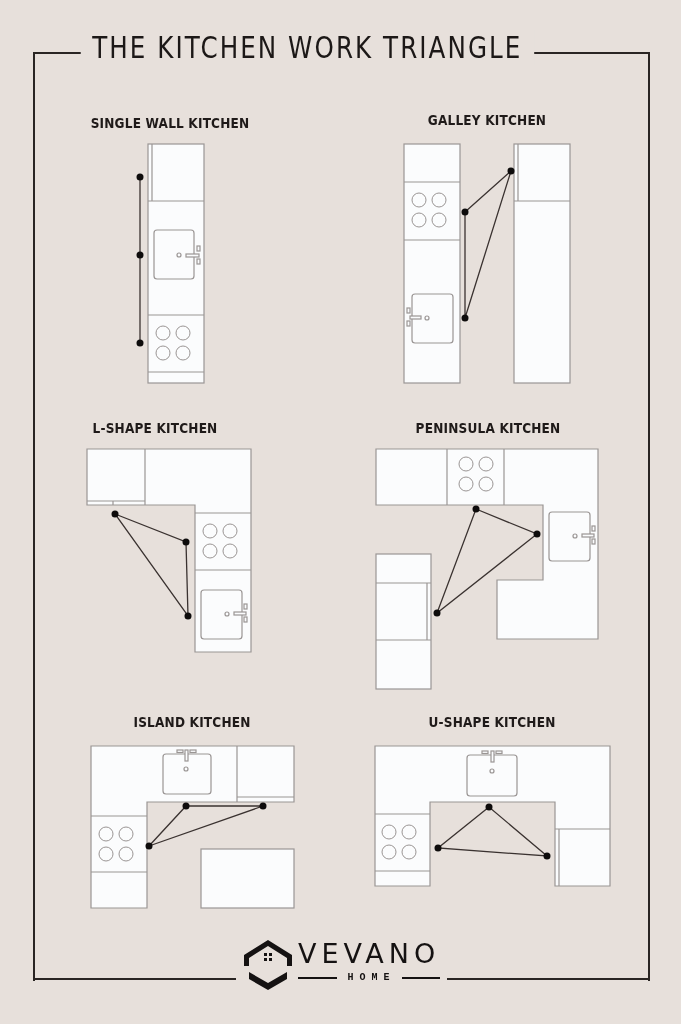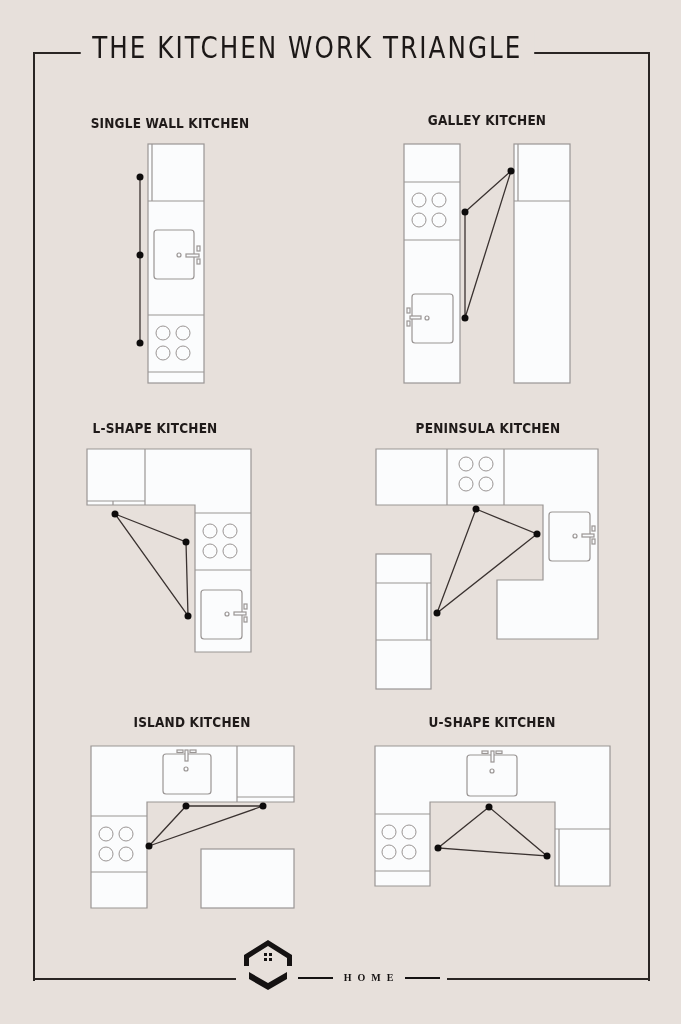--- a/index.html
+++ b/index.html
@@ -6,21 +6,21 @@
   body{width:681px;height:1024px;background:#e7e0db;position:relative;overflow:hidden;font-family:"DejaVu Sans",sans-serif;}
   #stage{position:absolute;left:0;top:0;width:681px;height:1024px;}
   .frame{position:absolute;border:2px solid #2a2523;border-bottom:none;}
   .title{position:absolute;left:0;width:614px;top:30px;text-align:center;}
   .title span{display:inline-block;background:#e7e0db;padding:0 14px;font-family:"DejaVu Sans",sans-serif;font-weight:normal;font-size:30px;letter-spacing:2.5px;color:#1c1817;transform:scaleX(0.82);transform-origin:center;}
   .label{position:absolute;font-family:"DejaVu Sans",sans-serif;font-weight:bold;font-size:13.2px;color:#1f1a19;letter-spacing:0.2px;white-space:nowrap;transform:translateX(-50%) scaleX(0.92);}
   .bottom-line{position:absolute;height:2px;background:#2a2523;top:978px;}
   .brand{position:absolute;left:298px;top:938px;font-family:"DejaVu Sans",sans-serif;font-size:27px;letter-spacing:5px;color:#151212;}
   .brand-sub{position:absolute;left:298px;top:972px;width:142px;display:flex;align-items:center;gap:6px;}
   .brand-sub .rule{flex:1;height:2px;background:#151212;}
-  .brand-sub span{font-family:Liberation Serif, serif;font-size:10px;letter-spacing:6px;color:#151212;font-weight:bold;padding-left:5px;}
+  .brand-sub span{font-family:Liberation Mono, monospace;font-size:10px;letter-spacing:6px;color:#151212;font-weight:bold;padding-left:5px;}
 </style>
 </head>
 <body>
 
 <div id="stage">
 
   <div class="frame" style="left:33px;top:52px;width:613px;height:927px;"></div>
   <div class="title">
     <span>THE KITCHEN WORK TRIANGLE</span>
   </div>
@@ -169,18 +169,19 @@
       <rect x="264" y="953" width="3" height="3"></rect>
       <rect x="269" y="953" width="3" height="3"></rect>
       <rect x="264" y="958" width="3" height="3"></rect>
       <rect x="269" y="958" width="3" height="3"></rect>
     </g>
   </svg>
 
   <div class="bottom-line" style="left:33px;width:203px;"></div>
   <div class="bottom-line" style="left:447px;width:201px;"></div>
 
+  <div class="brand">VEVANO</div>
   <div class="brand-sub">
     <div class="rule"></div>
     <span>HOME</span>
     <div class="rule"></div>
   </div>
 </div>
 
 </body></html>

